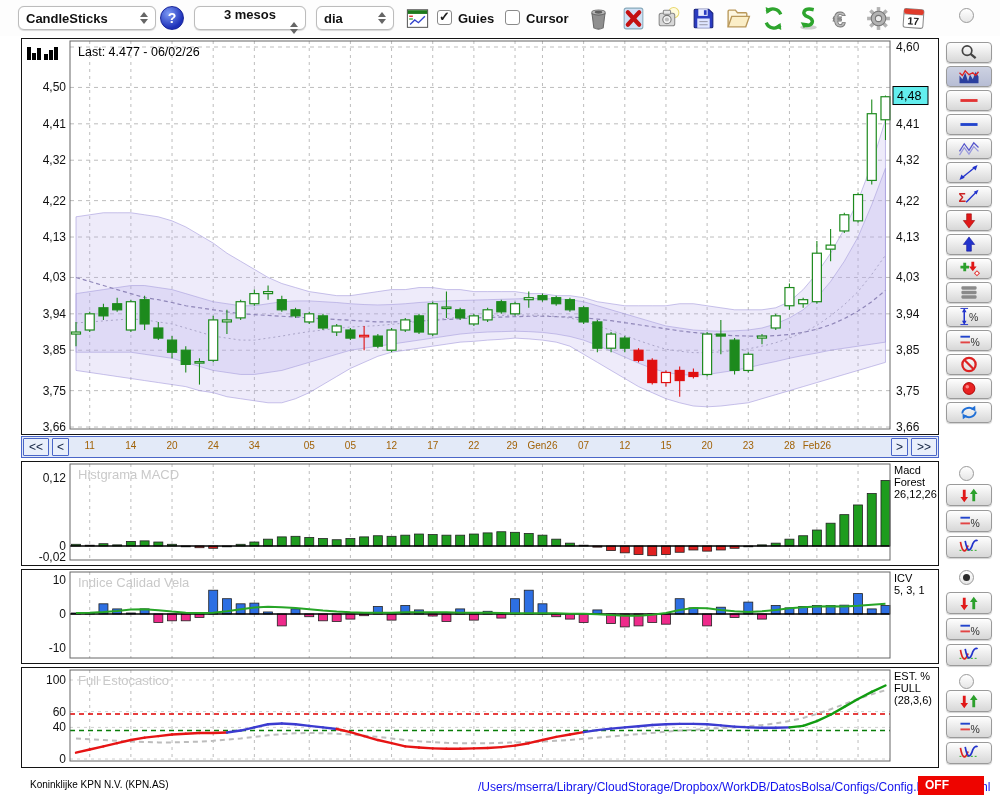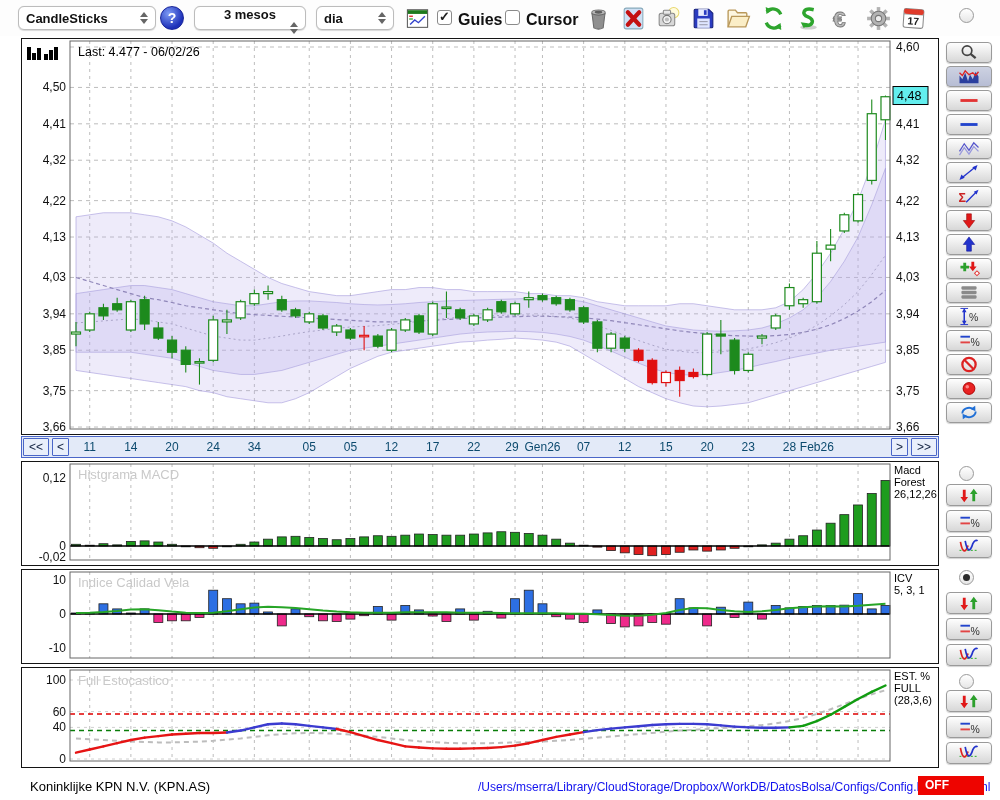--- a/index.html
+++ b/index.html
@@ -7,39 +7,39 @@
   .abs { position:absolute; }
   
   #toolbar { position:absolute; left:0; top:0; width:1000px; height:36px; background:#fdfdfd; }
   .sel { position:absolute; display:flex; align-items:center; background:#fff; border:1px solid #bcbcbc; border-radius:6px; height:24px; padding:0 7px; font-size:13px; font-weight:600; color:#111; box-shadow:0 0.5px 1px rgba(0,0,0,.15); }
   .sel .chev { margin-left:auto; display:flex; flex-direction:column; gap:2px; padding-left:8px; }
   .sel .chev i { width:0; height:0; border-left:4px solid transparent; border-right:4px solid transparent; display:block; }
   .sel .chev i.up { border-bottom:5px solid #666; }
   .sel .chev i.dn { border-top:5px solid #666; }
   #help-btn { position:absolute; left:160px; top:6px; width:24px; height:24px; border-radius:50%; background:radial-gradient(circle at 35% 30%, #7d9bf5, #1c2fb8 70%); color:#fff; font-weight:700; font-size:14px; display:flex; align-items:center; justify-content:center; border:1px solid #1a2699; }
   .cb { position:absolute; width:15px; height:15px; border:1.5px solid #8a8a8a; border-radius:3px; background:#fff; font-size:13px; font-weight:700; color:#222; line-height:12px; text-align:center; }
-  .cb-label { position:absolute; font-size:16px; font-weight:600; color:#111; }
+  .cb-label { position:absolute; font-size:13px; font-weight:600; color:#111; }
   #tb-icons { position:absolute; left:583px; top:4px; display:flex; gap:5px; }
   .tb-btn { width:30px; height:28px; display:flex; align-items:center; justify-content:center; }
   
   .radio { position:absolute; width:15px; height:15px; border-radius:50%; border:1.5px solid #9a9a9a; background:linear-gradient(#fff,#e6e6e6); }
   .radio .dot { width:7px; height:7px; border-radius:50%; background:#2a2a2a; margin:2.5px auto; display:none; }
   .radio.checked .dot { display:block; }
   
   .panel { position:absolute; border:1.5px solid #141414; background:#fff; }
   
   #date-bar { position:absolute; left:21px; top:436px; width:918px; height:22px; background:#e3eaf8; border:1px solid #4a66c8; }
   .nav-btn { position:absolute; top:1px; height:18px; border:1px solid #4a66c8; background:#e9effb; font-size:12px; color:#102040; display:flex; align-items:center; justify-content:center; border-radius:1px; }
-  .date-label { position:absolute; top:3px; width:46px; margin-left:-23px; text-align:center; font-size:12px; color:#0c4a6e; }
+  .date-label { position:absolute; top:3px; width:46px; margin-left:-23px; text-align:center; font-size:10px; color:#a16207; }
   
   .tool-btn { position:absolute; left:946px; width:46px; border:1px solid #9a9a9a; border-radius:4px; background:linear-gradient(#fefefe,#d7d7d7); display:flex; align-items:center; justify-content:center; box-shadow:0 1px 1px rgba(0,0,0,.18); }
   .tool-btn.pressed { background:linear-gradient(#cdd2e2,#b7bdd4); }
   
   #status-bar { position:absolute; left:0; top:772px; width:1000px; height:28px; background:#fff; }
-  #symbol { position:absolute; left:30px; top:7px; font-size:13px; color:#000; }
+  #symbol { position:absolute; left:30px; top:7px; font-size:10px; color:#000; }
   #config-path { position:absolute; left:478px; top:8px; font-size:12px; color:#1212ee; }
   #off-btn { position:absolute; left:918px; top:4px; width:66px; height:19px; background:#ee0400; color:#fff; font-size:12px; font-weight:700; padding-left:7px; line-height:19px; }
   svg text { font-family:"Liberation Sans", sans-serif; }
 </style>
 </head>
 <body>
 
 <div id="toolbar">
   <div class="sel" style="left:18px; top:6px; width:138px;gap:7px;">
     <span>CandleSticks</span>

